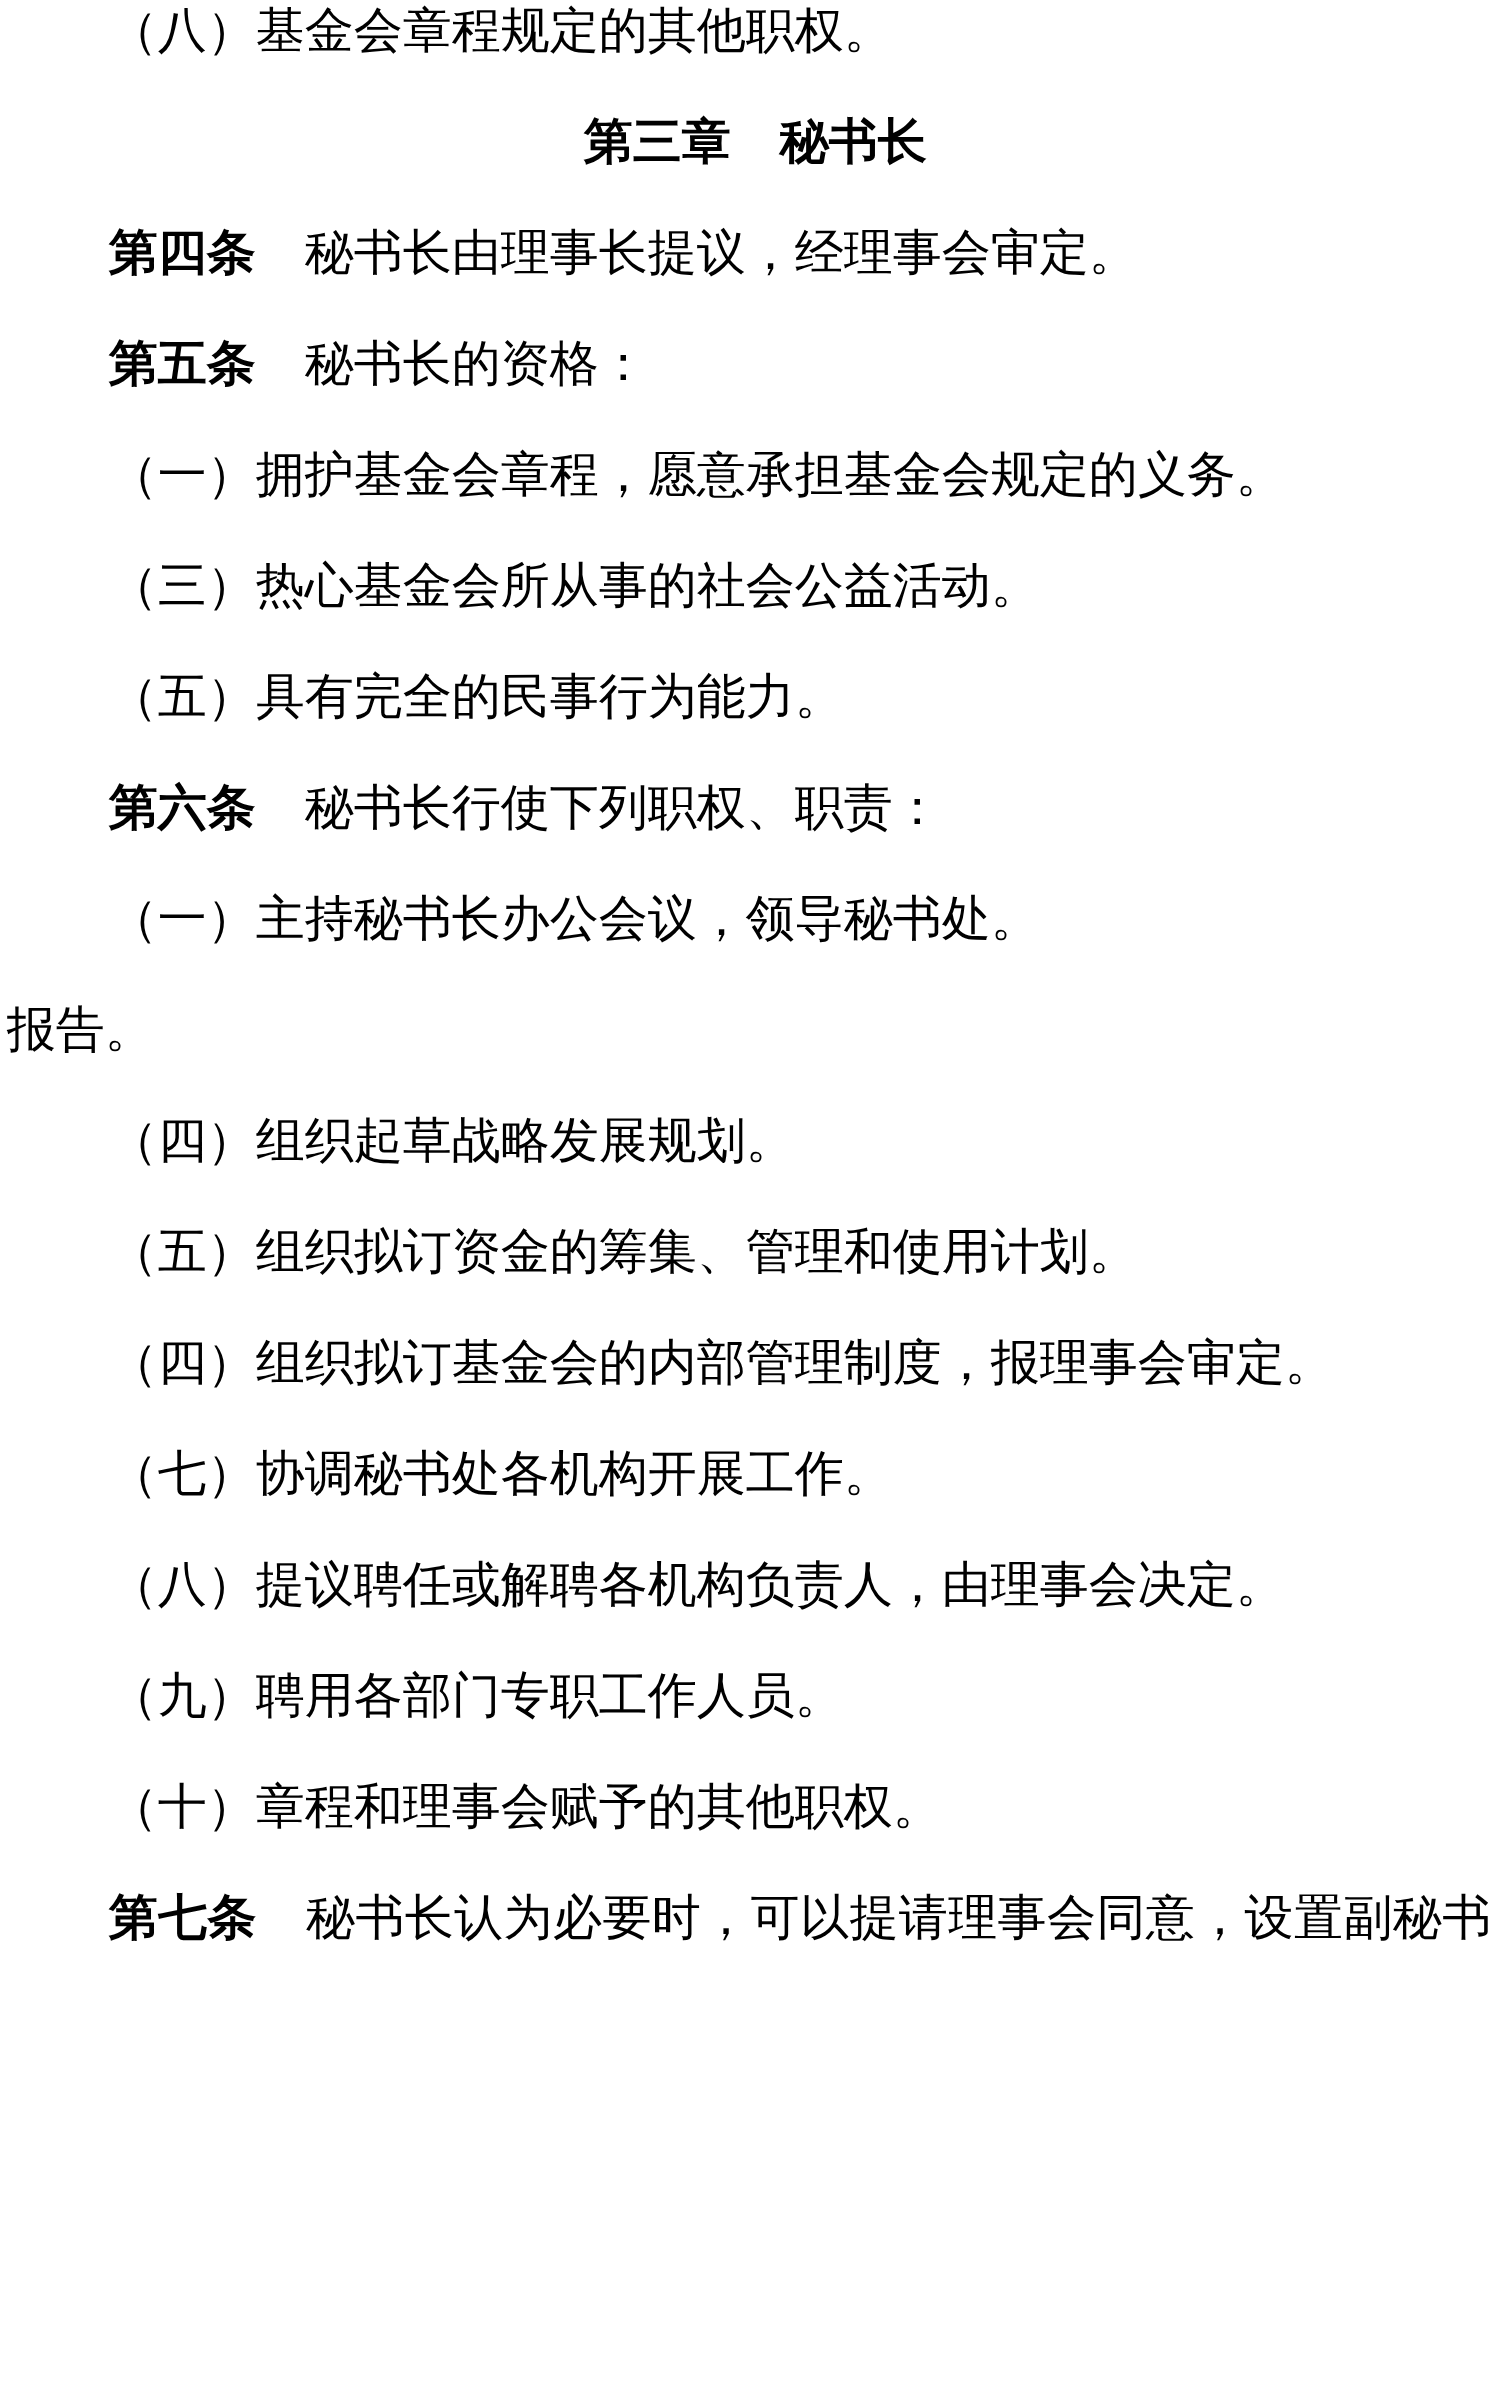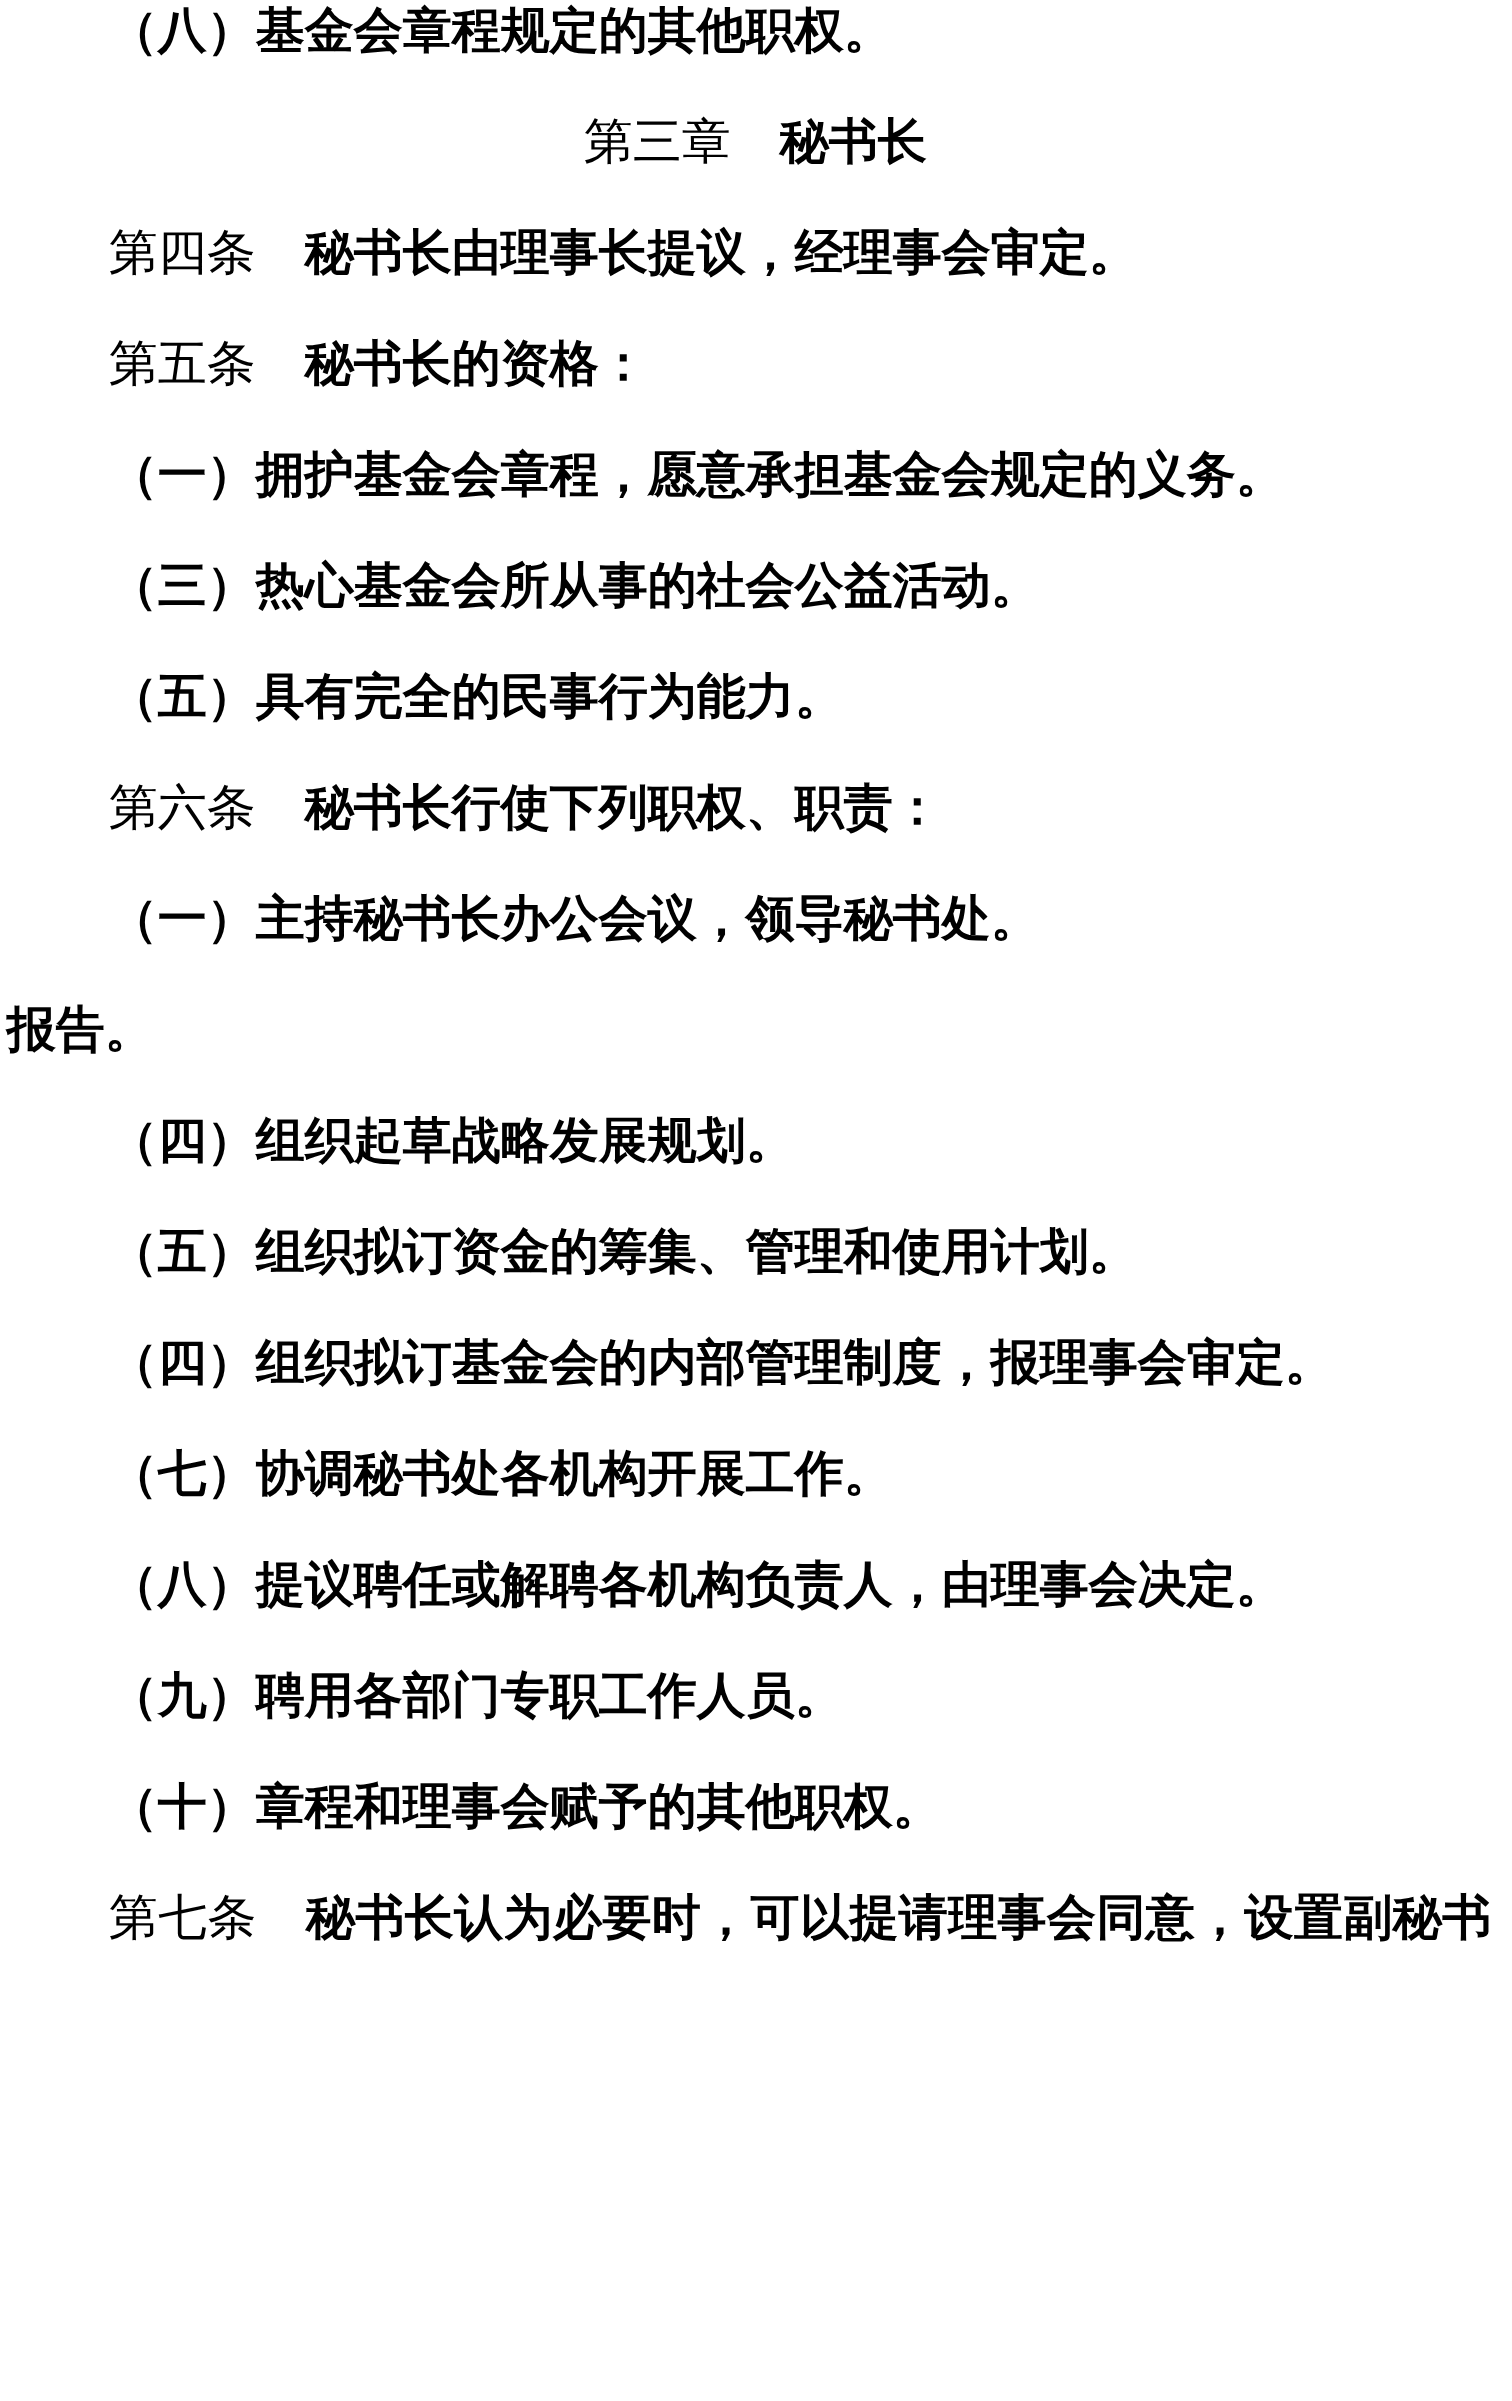--- a/index.html
+++ b/index.html
@@ -37,25 +37,25 @@
   }
   .line.chapter {
     padding-left: 0;
     text-align: center;
     font-weight: bold;
   }
   .line.full {
     letter-spacing: 0.4px;
   }
   .lead {
-    font-weight: normal;
+    font-weight: bold;
     margin-right: 1em;
   }
   .body-text {
-    font-weight: bold;
+    font-weight: normal;
   }
   .line.chapter .body-text {
     font-weight: bold;
   }
 </style>
 </head>
 <body>
 
 <div class="doc">
   <div id="lines">

